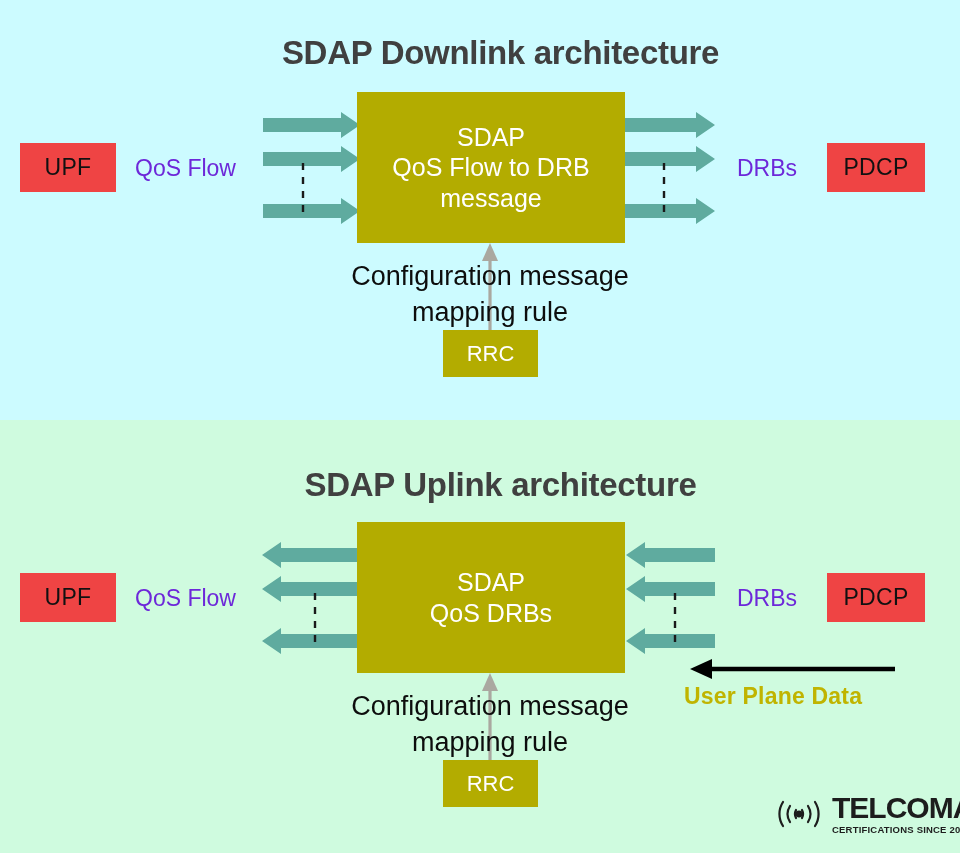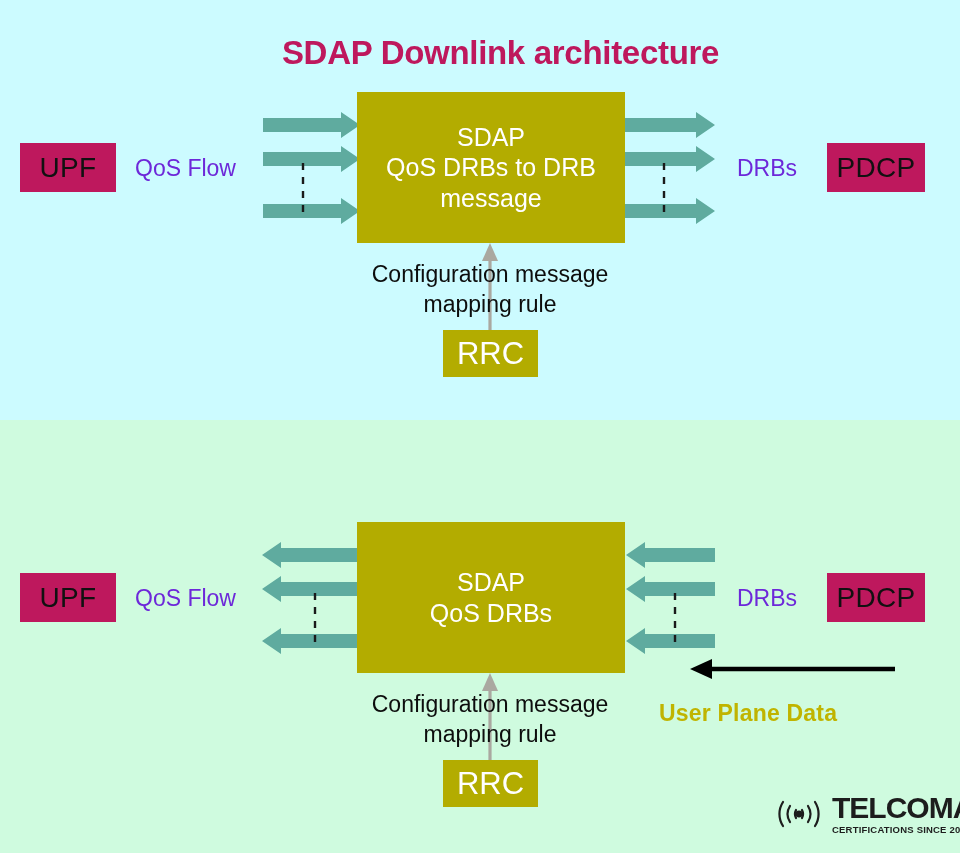--- a/index.html
+++ b/index.html
@@ -24,37 +24,37 @@
   }
   .panel-downlink { top: 0; height: 420px; background: #ccfbff; }
   .panel-uplink   { top: 420px; height: 433px; background: #cffbdf; }
 
   
   .section-title {
     position: absolute;
     width: 960px;
     text-align: center;
     font-weight: bold;
-    color: #be185d;
+    color: #404040;
     font-size: 33px;
     letter-spacing: -0.3px;
     padding-left: 41px;
   }
   .title-downlink { top: 34px; }
   .title-uplink   { top: 466px; }
 
   
   .endpoint-box {
     position: absolute;
-    background: #be185d;
+    background: #ef4444;
     display: flex;
     align-items: center;
     justify-content: center;
     color: #111;
-    font-size: 28px;
+    font-size: 23px;
     letter-spacing: 0.3px;
   }
 
   
   .sdap-box {
     position: absolute;
     background: #b3ac00;
     display: flex;
     flex-direction: column;
     align-items: center;
@@ -67,36 +67,36 @@
   .sdap-box .line { display: block; white-space: nowrap; }
 
   
   .rrc-box {
     position: absolute;
     background: #b3ac00;
     display: flex;
     align-items: center;
     justify-content: center;
     color: #ffffff;
-    font-size: 31px;
+    font-size: 22px;
   }
 
   
   .flow-label {
     position: absolute;
     color: #6d28d9;
     font-size: 23px;
     white-space: nowrap;
   }
   .config-label {
     position: absolute;
     width: 420px;
     text-align: center;
     color: #0d0d0d;
-    font-size: 23px;
+    font-size: 27px;
     line-height: 1.32;
   }
   .upd-label {
     position: absolute;
     color: #c0b400;
     font-size: 23px;
     font-weight: bold;
     white-space: nowrap;
     letter-spacing: 0.2px;
   }
@@ -191,35 +191,36 @@
   </svg>
 
   <div class="section-title title-downlink">SDAP Downlink architecture</div>
 
   <div class="endpoint-box" style="left:20px; top:143px; width:96px; height:49px;">UPF</div>
 
   <div class="flow-label" style="left:135px; top:155px;">QoS Flow</div>
 
   <div class="sdap-box" style="left:357px; top:92px; width:268px; height:151px;">
     <span class="line">SDAP</span>
-    <span class="line">QoS DRBs to DRB</span>
+    <span class="line">QoS Flow to DRB</span>
     <span class="line">message</span>
   </div>
 
   <div class="flow-label" style="left:737px; top:155px;">DRBs</div>
 
   <div class="endpoint-box" style="left:827px; top:143px; width:98px; height:49px;">PDCP</div>
 
   <div class="config-label" style="left:280px; top:259px;">
     <span>Configuration message</span><br>
     <span>mapping rule</span>
   </div>
 
   <div class="rrc-box" style="left:443px; top:330px; width:95px; height:47px;">RRC</div>
 
+  <div class="section-title title-uplink">SDAP Uplink architecture</div>
 
   <div class="endpoint-box" style="left:20px; top:573px; width:96px; height:49px;">UPF</div>
 
   <div class="flow-label" style="left:135px; top:585px;">QoS Flow</div>
 
   <div class="sdap-box" style="left:357px; top:522px; width:268px; height:151px;">
     <span class="line">SDAP</span>
     <span class="line">QoS DRBs</span>
   </div>
 
@@ -227,21 +228,21 @@
 
   <div class="endpoint-box" style="left:827px; top:573px; width:98px; height:49px;">PDCP</div>
 
   <div class="config-label" style="left:280px; top:689px;">
     <span>Configuration message</span><br>
     <span>mapping rule</span>
   </div>
 
   <div class="rrc-box" style="left:443px; top:760px; width:95px; height:47px;">RRC</div>
 
-  <div class="upd-label" style="left:659px; top:683px;margin-top:17px;">User Plane Data</div>
+  <div class="upd-label" style="left:684px; top:683px;">User Plane Data</div>
 
   <div class="logo" style="left:770px; top:793px;">
     <svg width="58" height="36" viewBox="0 0 58 36">
       <g stroke="#1d1d1d" fill="none" stroke-width="2.2" stroke-linecap="round">
         <path d="M13,6 A22,22 0 0 0 13,30"></path>
         <path d="M20,10 A15,15 0 0 0 20,26"></path>
         <path d="M26,14 A8.5,8.5 0 0 0 26,22"></path>
         <path d="M45,6 A22,22 0 0 1 45,30"></path>
         <path d="M38,10 A15,15 0 0 1 38,26"></path>
         <path d="M32,14 A8.5,8.5 0 0 1 32,22"></path>

